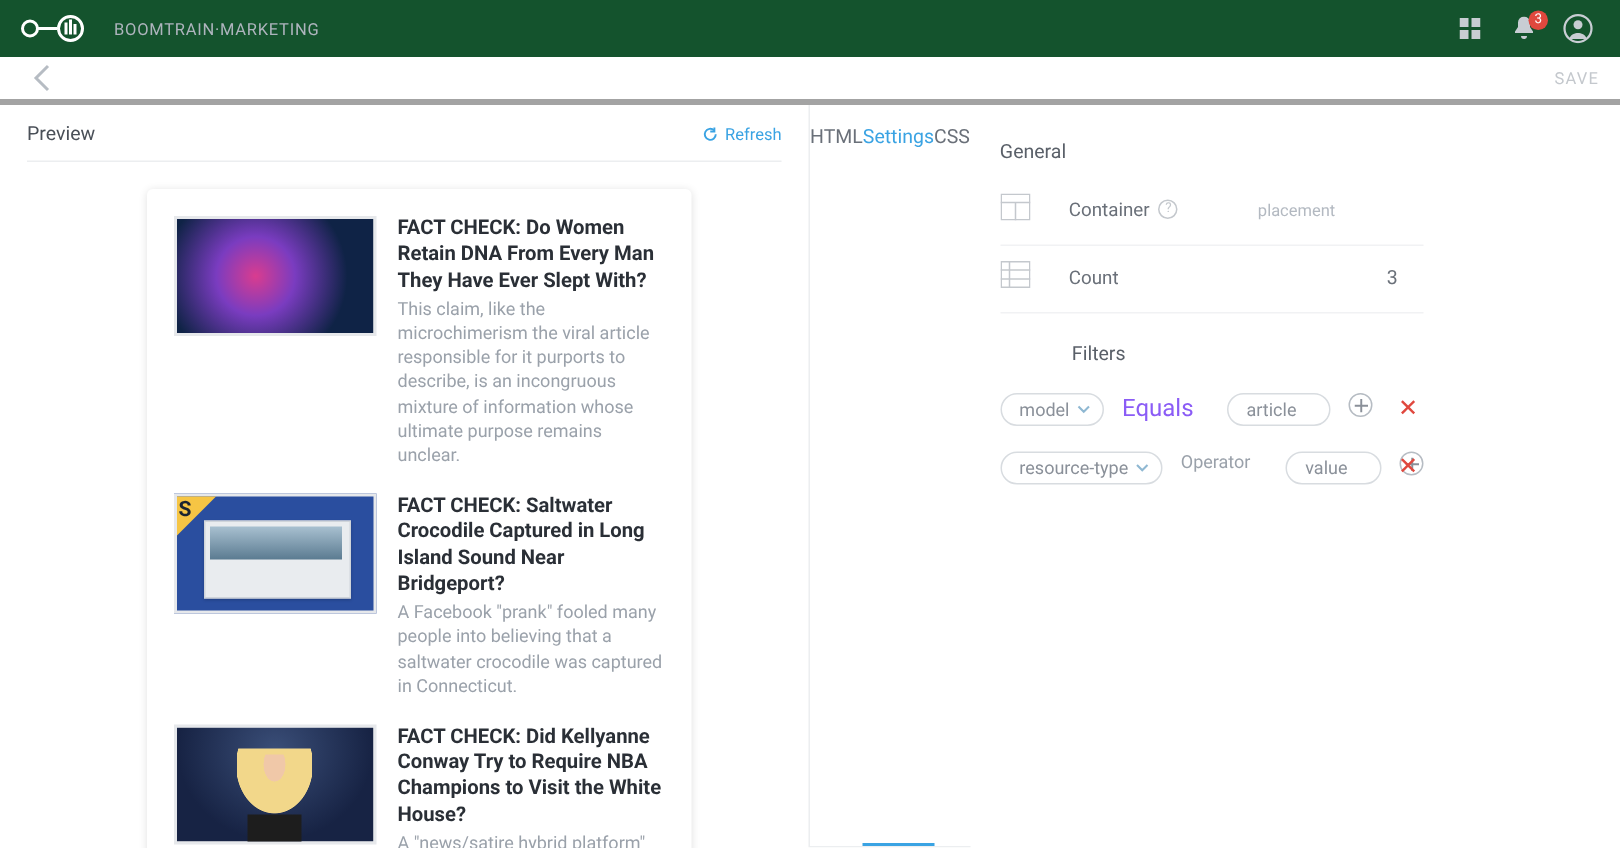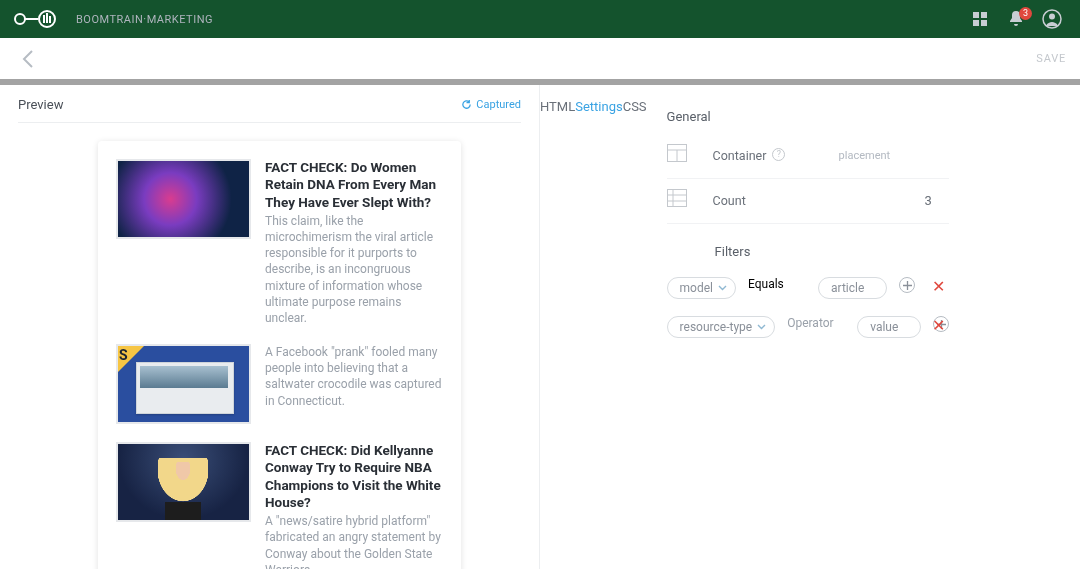--- a/index.html
+++ b/index.html
@@ -7,21 +7,21 @@
 
   
   .topnav { height: 38px; background: #14532d; display: flex; align-items: center; padding: 0 14px; color: #aeb4bd; }
   .logo { display: flex; align-items: center; margin-right: 18px; }
   .brand { font-size: 11px; letter-spacing: 0.5px; color: #aeb4bd; }
   .topnav-spacer { flex: 1; }
   .topnav-icon { width: 28px; height: 28px; display: flex; align-items: center; justify-content: center; color: #d2d6db; position: relative; margin-left: 8px; }
   .badge { position: absolute; top: 2px; right: -2px; background: #e0483e; color: #fff; font-size: 9px; border-radius: 8px; padding: 1px 4px; line-height: 11px; min-width: 11px; text-align: center; }
 
   
-  .subbar { height: 47px; border-bottom: 6px solid #a3a3a3; display: flex; align-items: center; padding: 0 14px; }
+  .subbar { height: 32px; border-bottom: 4px solid #a3a3a3; display: flex; align-items: center; padding: 0 14px; }
   .back-btn { width: 28px; height: 28px; display: flex; align-items: center; justify-content: center; color: #9aa1aa; cursor: pointer; }
   .subbar-spacer { flex: 1; }
   .save-btn { color: #c4c8cd; font-size: 11px; letter-spacing: 0.8px; cursor: pointer; }
 
   
   .main { display: flex; height: calc(569px - 38px - 36px); }
   .left { width: 540px; border-right: 1px solid #eceef0; padding: 12px 18px 18px 18px; overflow: auto; }
   .right { flex: 1; display: flex; flex-direction: row; }
 
   .preview-header { display: flex; align-items: center; margin-bottom: 18px; border-bottom: 1px solid #eceef0; padding-bottom: 10px; }
@@ -58,21 +58,21 @@
   .help { width: 13px; height: 13px; border: 1px solid #c4c8cd; border-radius: 50%; display: inline-flex; align-items: center; justify-content: center; font-size: 9px; color: #c4c8cd; }
   .hint { color: #b3b9c1; font-size: 11px; }
   .text-input { border: none; outline: none; font-size: 13px; color: #4a5058; width: 100%; background: transparent; }
   .text-input::placeholder { color: #c1c6cc; }
   .val-text { color: #6a7079; font-size: 13px; }
 
   .filters-row { display: flex; align-items: flex-start; gap: 12px; padding: 8px 0; position: relative; }
   .pill { border: 1px solid #d8dce0; border-radius: 14px; padding: 3px 22px 3px 12px; font-size: 12px; color: #8a9099; position: relative; display: inline-flex; align-items: center; cursor: pointer; }
   .pill.wide { min-width: 100px; }
   .caret { position: absolute; right: 8px; top: 50%; transform: translateY(-50%); color: #a8cee6; }
-  .eq-label { color: #000000; font-size: 12px; min-width: 58px; }
+  .eq-label { color: #8b5cf6; font-size: 16px; min-width: 58px; }
   .op-label { color: #9aa1aa; font-size: 12px; min-width: 58px; }
   .add-circle { width: 16px; height: 16px; border: 1px solid #b6bcc3; border-radius: 50%; display: flex; align-items: center; justify-content: center; color: #8a9099; font-size: 12px; cursor: pointer; }
   .remove-x { margin-left: auto; color: #e0483e; font-size: 16px; cursor: pointer; padding: 0 4px; position: absolute; right: 0; }
   .filters-sep { height: 1px; }
 
   svg { display: block; }
 </style>
 </head>
 <body>
 
@@ -125,41 +125,42 @@
 <div class="main">
 
   <div class="left">
     <div class="preview-header">
       <div class="preview-title">Preview</div>
       <div class="refresh">
         <svg width="11" height="11" viewBox="0 0 12 12">
             <path d="M10 6a4 4 0 1 1-1.2-2.8" fill="none" stroke="#3aa3e3" stroke-width="1.4"></path>
             <path d="M9 1v3H6" fill="none" stroke="#3aa3e3" stroke-width="1.4"></path>
           </svg>
-        <span>Captured</span>
+        <span>Refresh</span>
       </div>
     </div>
 
     <div class="card-frame">
 
       <div class="article">
         <div class="thumb thumb-dna"></div>
         <div class="art-text">
           <div class="art-title">FACT CHECK: Do Women Retain DNA From Every Man They Have Ever Slept With?</div>
           <div class="art-desc">This claim, like the microchimerism the viral article responsible for it purports to describe, is an incongruous mixture of information whose ultimate purpose remains unclear.</div>
         </div>
       </div>
 
       <div class="article">
         <div class="thumb thumb-croc">
           <div class="corner-badge">
               <span>S</span>
             </div>
         </div>
         <div class="art-text">
+          <div class="art-title">FACT CHECK: Saltwater Crocodile Captured in Long Island Sound Near Bridgeport?</div>
           <div class="art-desc">A Facebook "prank" fooled many people into believing that a saltwater crocodile was captured in Connecticut.</div>
         </div>
       </div>
 
       <div class="article">
         <div class="thumb thumb-ka"></div>
         <div class="art-text">
           <div class="art-title">FACT CHECK: Did Kellyanne Conway Try to Require NBA Champions to Visit the White House?</div>
           <div class="art-desc">A "news/satire hybrid platform" fabricated an angry statement by Conway about the Golden State Warriors.</div>
         </div>

